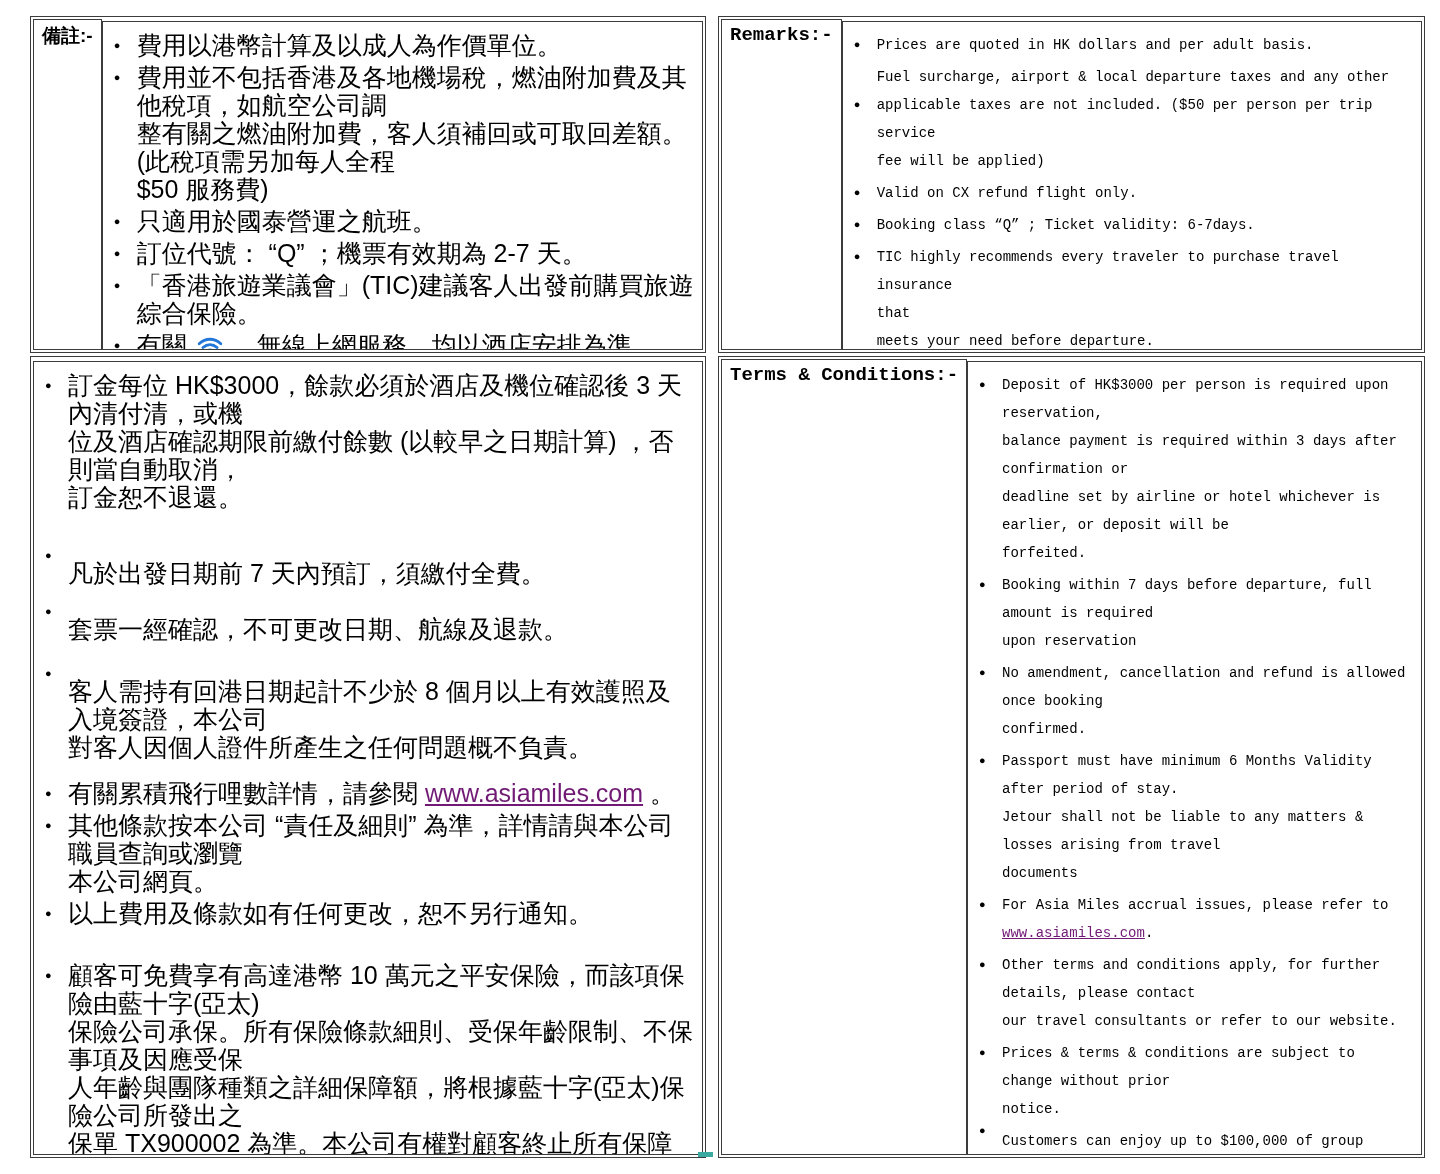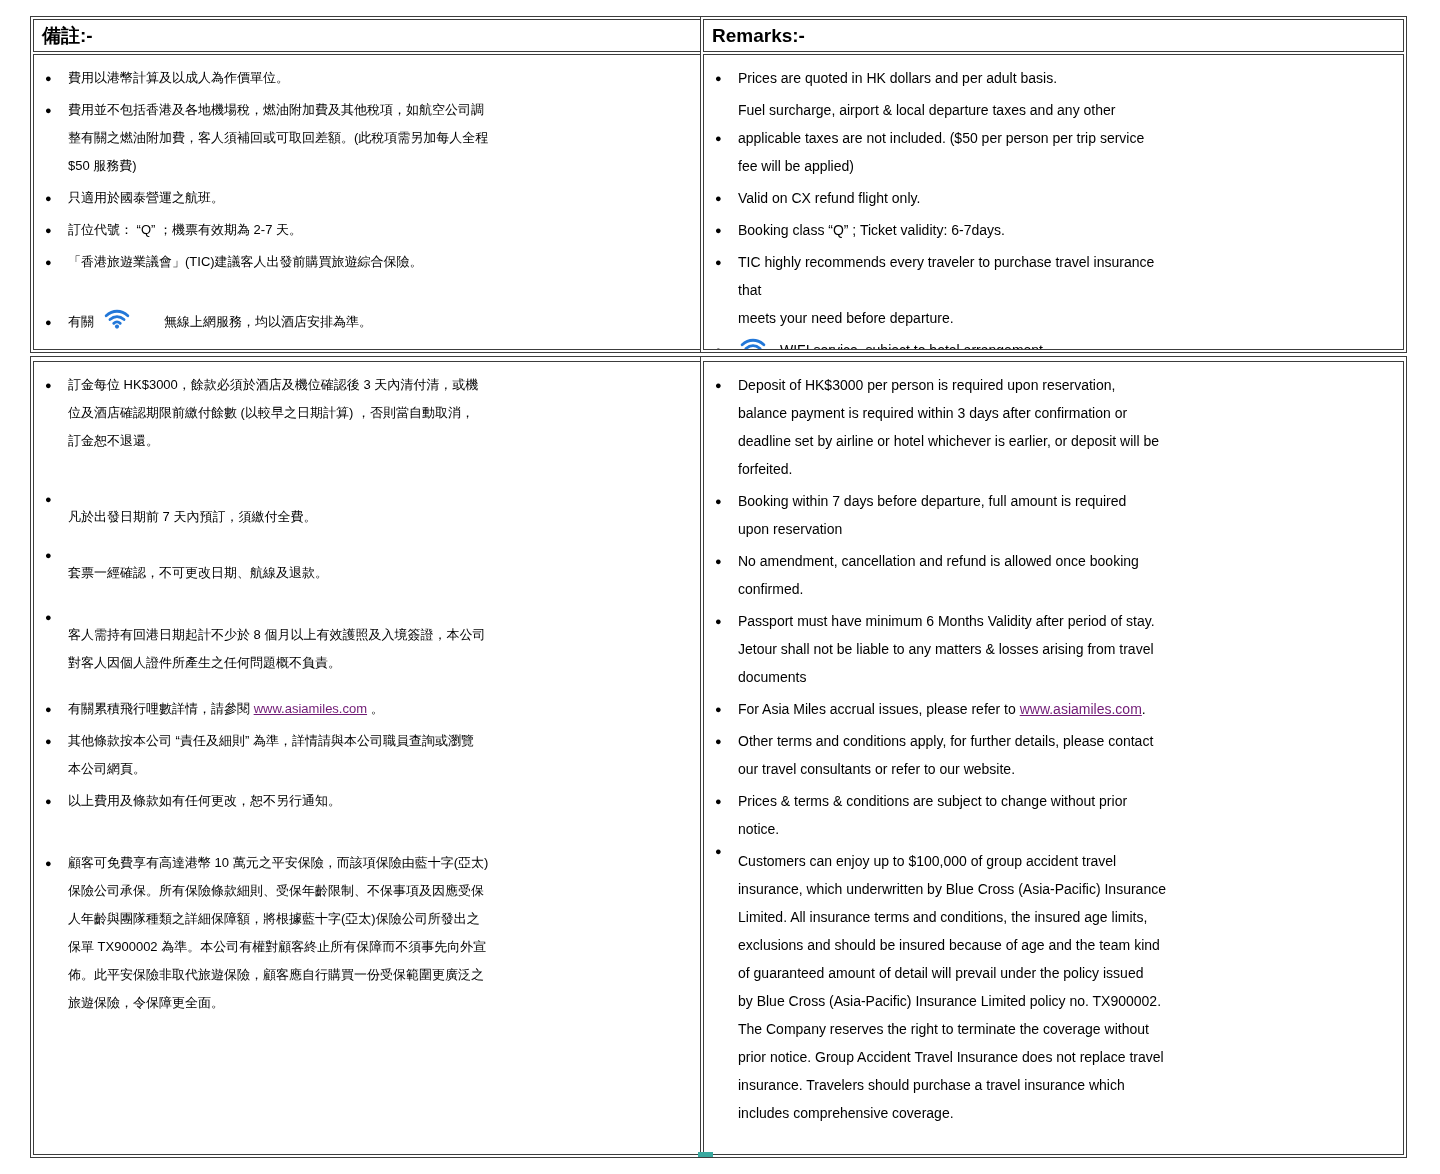--- a/index.html
+++ b/index.html
@@ -1,30 +1,30 @@
 <!DOCTYPE html>
 <html><head>
 <meta charset="utf-8">
 <style>
   html,body{margin:0;padding:0;background:#ffffff;}
   body{width:1440px;height:1174px;font-family:"Liberation Sans","DejaVu Sans",sans-serif;color:#000;}
   .page{position:relative;width:1440px;height:1174px;background:#fff;overflow:hidden;}
   .col{position:absolute;top:16px;}
   .col-zh{left:30px;width:676px;}
-  .col-en{left:700px;width:707px;}
-  .section{border:1px solid #3c3c3c;padding:2px;display:flex;flex-direction:column;box-sizing:border-box;background:#fff;}
+  .col-en{left:718px;width:707px;font-family:Liberation Mono, monospace;}
+  .section{border:1px solid #3c3c3c;padding:2px;display:flex;box-sizing:border-box;background:#fff;}
   .sec1{height:337px;}
   .sec2{height:802px;margin-top:3px;}
   .cell{border:1px solid #3c3c3c;box-sizing:border-box;background:#fff;}
   .hdr{padding:2px 8px;font-weight:700;font-size:19px;line-height:27px;flex:none;}
   .bd{flex:1;margin-top:2px;padding:9px 8px 6px 8px;display:flex;flex-direction:column;overflow:hidden;}
   .li{display:flex;align-items:flex-start;margin:0 0 4px 0;}
   .bl{flex:none;width:23px;font-size:11px;line-height:28px;padding-left:3px;}
   .tx{flex:1;font-size:14px;line-height:28px;white-space:pre-line;}
-  .col-zh .tx{font-size:13px;}
+  .col-zh .tx{font-size:25px;}
   .raise18 .bl{transform:translateY(-18px);}
   .raise10 .bl{transform:translateY(-10px);}
   .mid .bl{padding-top:28px;}
   .mt-auto{margin-top:auto;}
   .lnk{color:#701a75;text-decoration:underline;cursor:pointer;}
   .wifi-zh{display:inline-block;vertical-align:-3px;margin:0 34px 0 10px;}
   .wifi-en{display:inline-block;vertical-align:-3px;margin:0 14px 0 2px;}
   .teal-mark{position:absolute;left:698px;top:1152px;width:15px;height:5px;background:#3aa9a0;}
 </style>
 </head>
@@ -153,20 +153,21 @@
                   <path d="M2 6 C8 0.5 16 0.5 22 6" stroke="#2277d8" stroke-width="2.6" fill="none" stroke-linecap="round"></path>
                   <path d="M5.5 9.5 C9.5 6 14.5 6 18.5 9.5" stroke="#2277d8" stroke-width="2.6" fill="none" stroke-linecap="round"></path>
                   <path d="M9 13 C10.8 11.4 13.2 11.4 15 13" stroke="#2277d8" stroke-width="2.6" fill="none" stroke-linecap="round"></path>
                   <circle cx="12" cy="16" r="1.9" fill="#2277d8"></circle>
                 </svg></span><span>WIFI service, subject to hotel arrangement.</span></span>
         </div>
       </div>
     </div>
 
     <div class="section sec2">
+      <div class="cell hdr">Terms &amp; Conditions:-</div>
       <div class="cell bd">
         <div class="li">
             <span class="bl">●</span>
             <span class="tx">Deposit of HK$3000 per person is required upon reservation,
 balance payment is required within 3 days after confirmation or
 deadline set by airline or hotel whichever is earlier, or deposit will be
 forfeited.</span>
           </div>
         <div class="li">
             <span class="bl">●</span>

